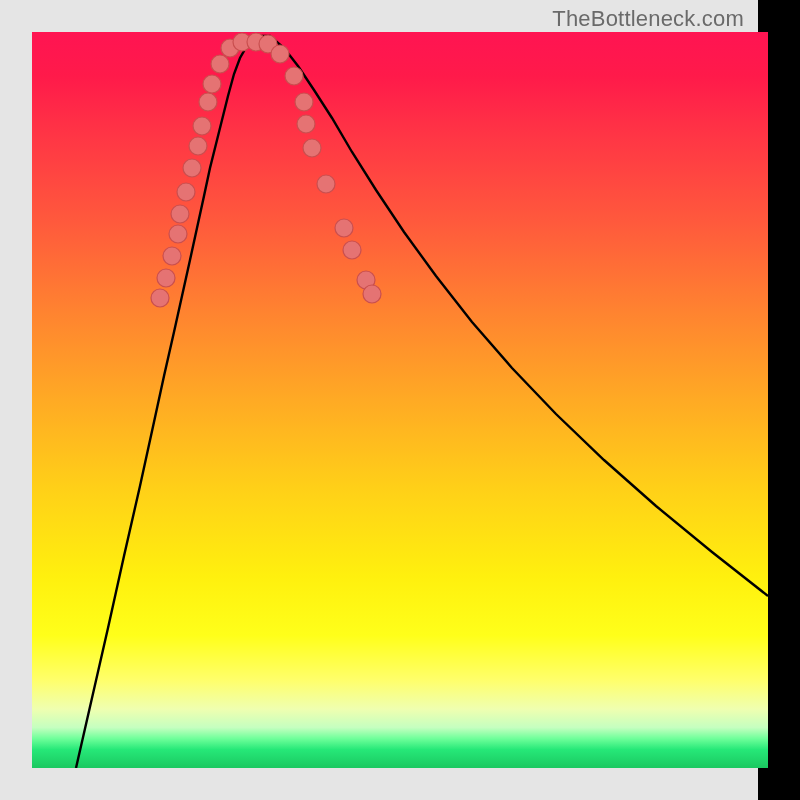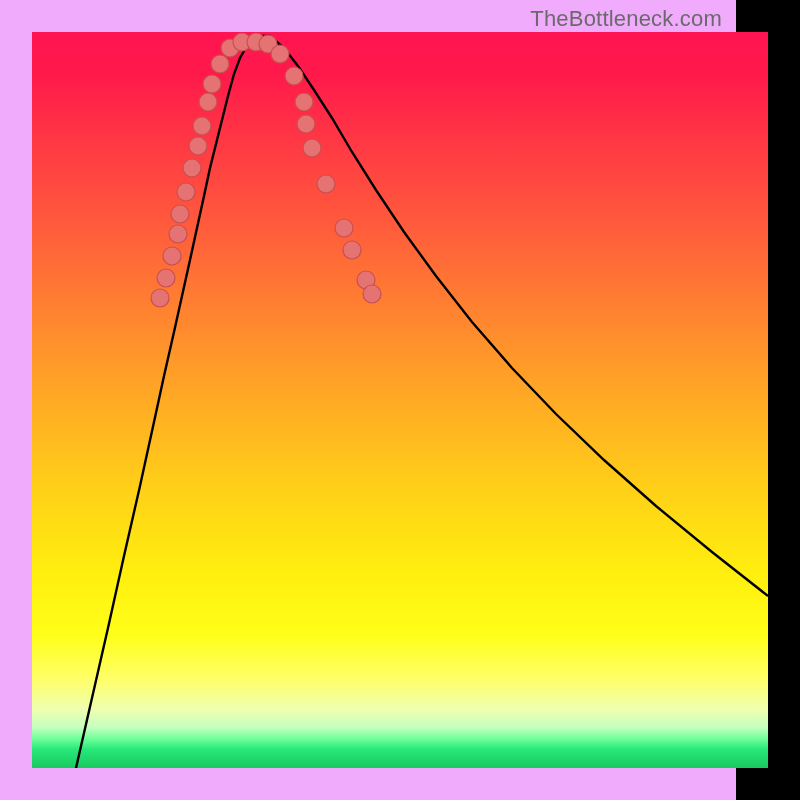--- a/index.html
+++ b/index.html
@@ -10,21 +10,22 @@
     overflow: hidden;
     background: #000;
     font-family: Arial, Helvetica, sans-serif;
   }
   .frame {
     position: absolute;
     left: 0;
     top: 0;
     width: 736px;
     height: 800px;
-    background: #f0abfc;
+    background: #e5e5e5;
+    padding-left: 22px;
   }
   .plot {
     position: absolute;
     left: 32px;
     top: 32px;
     width: 736px;
     height: 736px;
     
     background: linear-gradient(
       to bottom,

